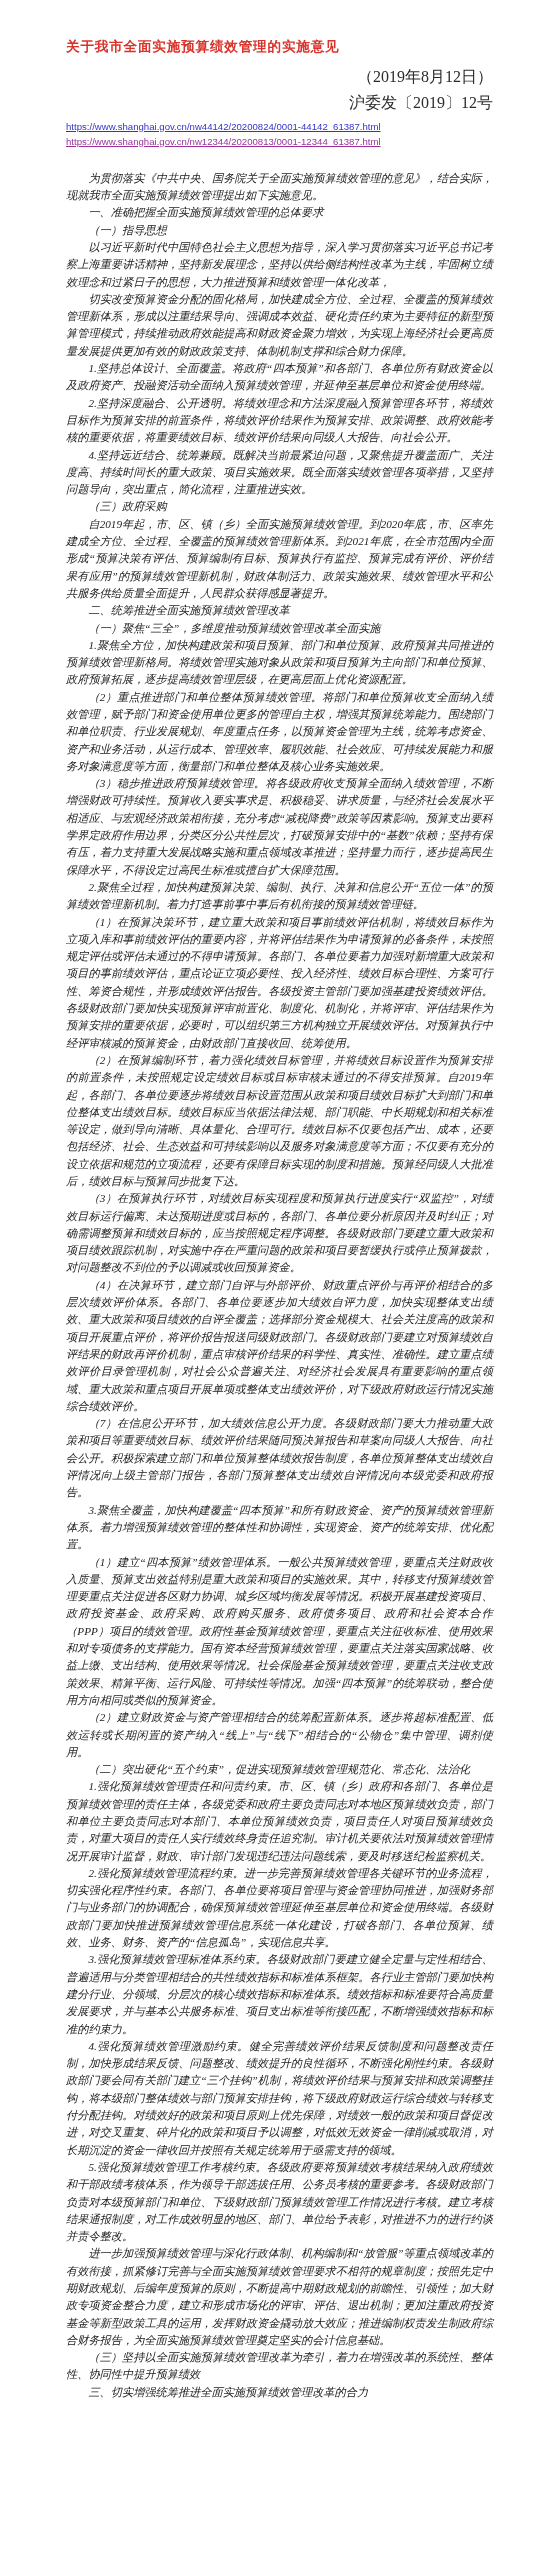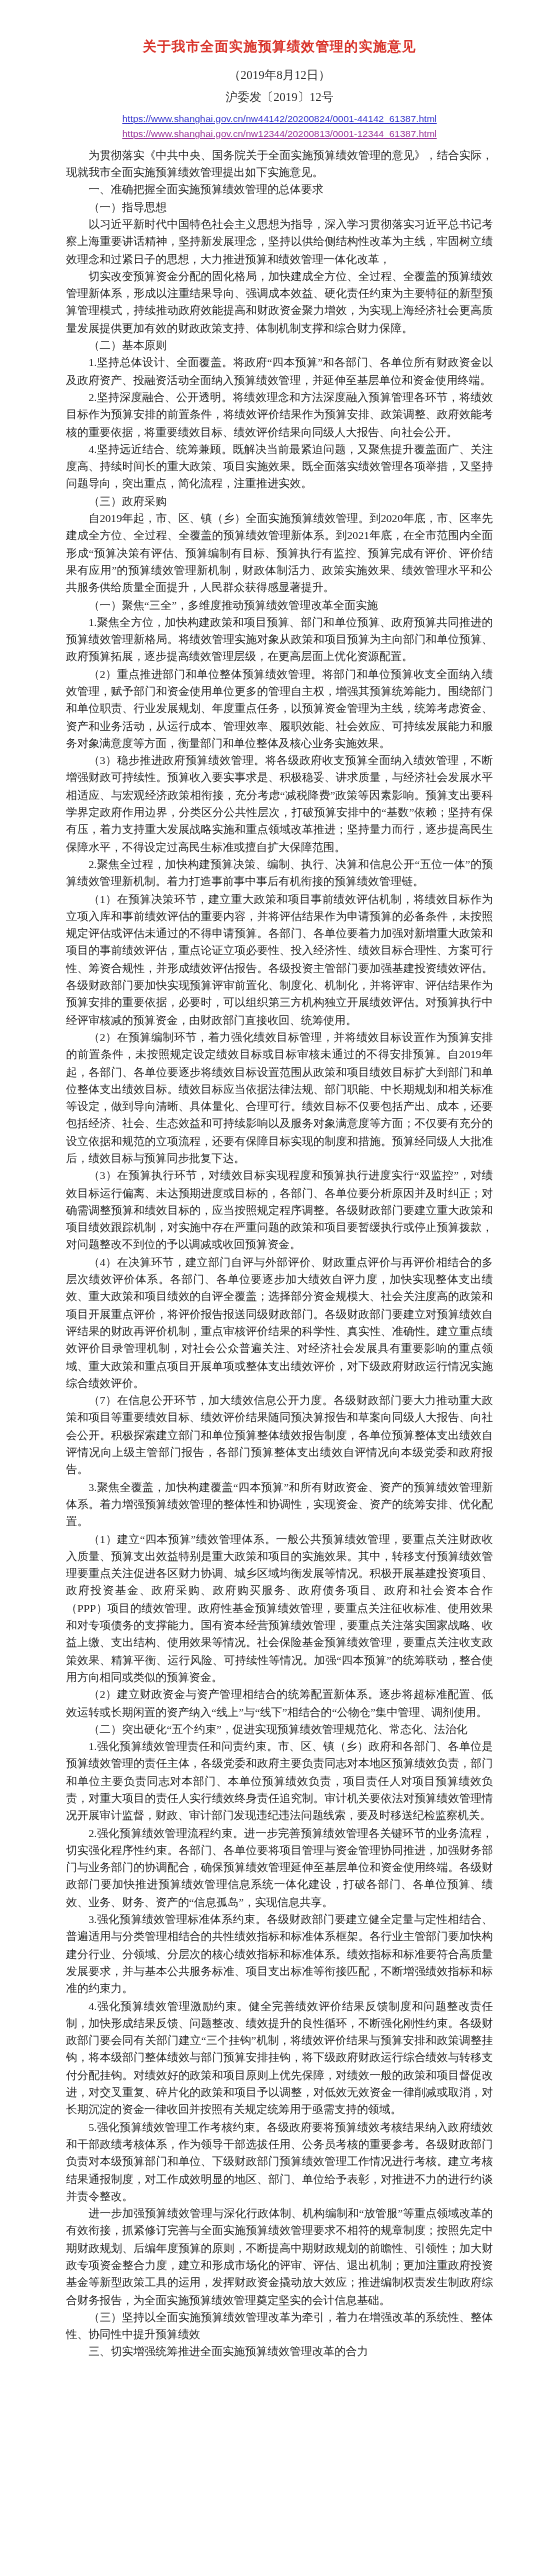--- a/index.html
+++ b/index.html
@@ -12,46 +12,47 @@
     width: 559px;
     min-height: 2576px;
     margin: 0 auto;
     background: #ffffff;
     font-family: "Liberation Serif", "DejaVu Serif", serif;
     color: #1f1f1f;
     box-sizing: border-box;
     padding: 38px 66px 48px 66px;
   }
   .doc-title {
-    text-align: center;
+    text-align: left;
     font-size: 13.6px;
     font-weight: bold;
     letter-spacing: 0.8px;
     margin: 0 0 11.2px 0;
   }
   .doc-date, .doc-number {
-    text-align: center;
-    font-size: 12px;
+    text-align: right;
+    font-size: 16px;
     color: #2b2b2b;
     margin: 0 0 4.8px 0;
   }
   .doc-links {
-    text-align: center;
+    text-align: left;
     margin: 3.2px 0 0 0;
   }
   .doc-links a {
     display: block;
     font-family: "Liberation Sans", "DejaVu Sans", sans-serif;
     font-size: 9.6px;
     line-height: 15px;
     text-decoration: underline;
     word-break: break-all;
   }
   .doc-body {
-    margin-top: 6px;
+    margin-top: 21px;
+    font-style: italic;
   }
   .para {
     margin: 0;
     font-size: 11.2px;
     line-height: 17.3px;
     text-align: justify;
     text-indent: 2em;
     color: #222222;
   }
 </style>
@@ -65,26 +66,26 @@
   <div class="doc-links">
     <a href="#" style="color: rgb(51, 51, 204);">https://www.shanghai.gov.cn/nw44142/20200824/0001-44142_61387.html</a>
     <a href="#" style="color: rgb(153, 51, 153);">https://www.shanghai.gov.cn/nw12344/20200813/0001-12344_61387.html</a>
   </div>
   <div class="doc-body">
       <p class="para body">为贯彻落实《中共中央、国务院关于全面实施预算绩效管理的意见》，结合实际，现就我市全面实施预算绩效管理提出如下实施意见。</p>
       <p class="para section">一、准确把握全面实施预算绩效管理的总体要求</p>
       <p class="para subsection">（一）指导思想</p>
       <p class="para body">以习近平新时代中国特色社会主义思想为指导，深入学习贯彻落实习近平总书记考察上海重要讲话精神，坚持新发展理念，坚持以供给侧结构性改革为主线，牢固树立绩效理念和过紧日子的思想，大力推进预算和绩效管理一体化改革，</p>
       <p class="para body">切实改变预算资金分配的固化格局，加快建成全方位、全过程、全覆盖的预算绩效管理新体系，形成以注重结果导向、强调成本效益、硬化责任约束为主要特征的新型预算管理模式，持续推动政府效能提高和财政资金聚力增效，为实现上海经济社会更高质量发展提供更加有效的财政政策支持、体制机制支撑和综合财力保障。</p>
-      <p class="para subsection">（二）基本原则</p>
       <p class="para body">1.坚持总体设计、全面覆盖。将政府“四本预算”和各部门、各单位所有财政资金以及政府资产、投融资活动全面纳入预算绩效管理，并延伸至基层单位和资金使用终端。</p>
       <p class="para body">2.坚持深度融合、公开透明。将绩效理念和方法深度融入预算管理各环节，将绩效目标作为预算安排的前置条件，将绩效评价结果作为预算安排、政策调整、政府效能考核的重要依据，将重要绩效目标、绩效评价结果向同级人大报告、向社会公开。</p>
       <p class="para body">4.坚持远近结合、统筹兼顾。既解决当前最紧迫问题，又聚焦提升覆盖面广、关注度高、持续时间长的重大政策、项目实施效果。既全面落实绩效管理各项举措，又坚持问题导向，突出重点，简化流程，注重推进实效。</p>
       <p class="para subsection">（三）政府采购</p>
       <p class="para body">自2019年起，市、区、镇（乡）全面实施预算绩效管理。到2020年底，市、区率先建成全方位、全过程、全覆盖的预算绩效管理新体系。到2021年底，在全市范围内全面形成“预算决策有评估、预算编制有目标、预算执行有监控、预算完成有评价、评价结果有应用”的预算绩效管理新机制，财政体制活力、政策实施效果、绩效管理水平和公共服务供给质量全面提升，人民群众获得感显著提升。</p>
+      <p class="para section">二、统筹推进全面实施预算绩效管理改革</p>
       <p class="para subsection">（一）聚焦“三全”，多维度推动预算绩效管理改革全面实施</p>
       <p class="para body">1.聚焦全方位，加快构建政策和项目预算、部门和单位预算、政府预算共同推进的预算绩效管理新格局。将绩效管理实施对象从政策和项目预算为主向部门和单位预算、政府预算拓展，逐步提高绩效管理层级，在更高层面上优化资源配置。</p>
       <p class="para body">（2）重点推进部门和单位整体预算绩效管理。将部门和单位预算收支全面纳入绩效管理，赋予部门和资金使用单位更多的管理自主权，增强其预算统筹能力。围绕部门和单位职责、行业发展规划、年度重点任务，以预算资金管理为主线，统筹考虑资金、资产和业务活动，从运行成本、管理效率、履职效能、社会效应、可持续发展能力和服务对象满意度等方面，衡量部门和单位整体及核心业务实施效果。</p>
       <p class="para body">（3）稳步推进政府预算绩效管理。将各级政府收支预算全面纳入绩效管理，不断增强财政可持续性。预算收入要实事求是、积极稳妥、讲求质量，与经济社会发展水平相适应、与宏观经济政策相衔接，充分考虑“减税降费”政策等因素影响。预算支出要科学界定政府作用边界，分类区分公共性层次，打破预算安排中的“基数”依赖；坚持有保有压，着力支持重大发展战略实施和重点领域改革推进；坚持量力而行，逐步提高民生保障水平，不得设定过高民生标准或擅自扩大保障范围。</p>
       <p class="para body">2.聚焦全过程，加快构建预算决策、编制、执行、决算和信息公开“五位一体”的预算绩效管理新机制。着力打造事前事中事后有机衔接的预算绩效管理链。</p>
       <p class="para body">（1）在预算决策环节，建立重大政策和项目事前绩效评估机制，将绩效目标作为立项入库和事前绩效评估的重要内容，并将评估结果作为申请预算的必备条件，未按照规定评估或评估未通过的不得申请预算。各部门、各单位要着力加强对新增重大政策和项目的事前绩效评估，重点论证立项必要性、投入经济性、绩效目标合理性、方案可行性、筹资合规性，并形成绩效评估报告。各级投资主管部门要加强基建投资绩效评估。各级财政部门要加快实现预算评审前置化、制度化、机制化，并将评审、评估结果作为预算安排的重要依据，必要时，可以组织第三方机构独立开展绩效评估。对预算执行中经评审核减的预算资金，由财政部门直接收回、统筹使用。</p>
       <p class="para body">（2）在预算编制环节，着力强化绩效目标管理，并将绩效目标设置作为预算安排的前置条件，未按照规定设定绩效目标或目标审核未通过的不得安排预算。自2019年起，各部门、各单位要逐步将绩效目标设置范围从政策和项目绩效目标扩大到部门和单位整体支出绩效目标。绩效目标应当依据法律法规、部门职能、中长期规划和相关标准等设定，做到导向清晰、具体量化、合理可行。绩效目标不仅要包括产出、成本，还要包括经济、社会、生态效益和可持续影响以及服务对象满意度等方面；不仅要有充分的设立依据和规范的立项流程，还要有保障目标实现的制度和措施。预算经同级人大批准后，绩效目标与预算同步批复下达。</p>
       <p class="para body">（3）在预算执行环节，对绩效目标实现程度和预算执行进度实行“双监控”，对绩效目标运行偏离、未达预期进度或目标的，各部门、各单位要分析原因并及时纠正；对确需调整预算和绩效目标的，应当按照规定程序调整。各级财政部门要建立重大政策和项目绩效跟踪机制，对实施中存在严重问题的政策和项目要暂缓执行或停止预算拨款，对问题整改不到位的予以调减或收回预算资金。</p>
       <p class="para body">（4）在决算环节，建立部门自评与外部评价、财政重点评价与再评价相结合的多层次绩效评价体系。各部门、各单位要逐步加大绩效自评力度，加快实现整体支出绩效、重大政策和项目绩效的自评全覆盖；选择部分资金规模大、社会关注度高的政策和项目开展重点评价，将评价报告报送同级财政部门。各级财政部门要建立对预算绩效自评结果的财政再评价机制，重点审核评价结果的科学性、真实性、准确性。建立重点绩效评价目录管理机制，对社会公众普遍关注、对经济社会发展具有重要影响的重点领域、重大政策和重点项目开展单项或整体支出绩效评价，对下级政府财政运行情况实施综合绩效评价。</p>
       <p class="para body">（7）在信息公开环节，加大绩效信息公开力度。各级财政部门要大力推动重大政策和项目等重要绩效目标、绩效评价结果随同预决算报告和草案向同级人大报告、向社会公开。积极探索建立部门和单位预算整体绩效报告制度，各单位预算整体支出绩效自评情况向上级主管部门报告，各部门预算整体支出绩效自评情况向本级党委和政府报告。</p>

